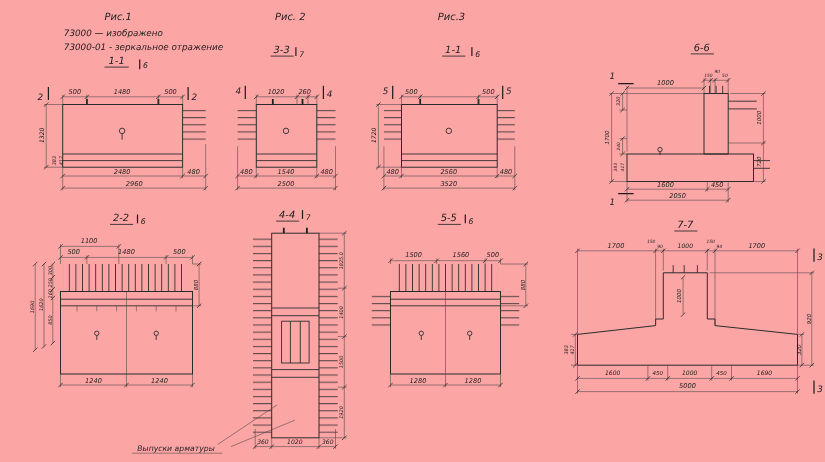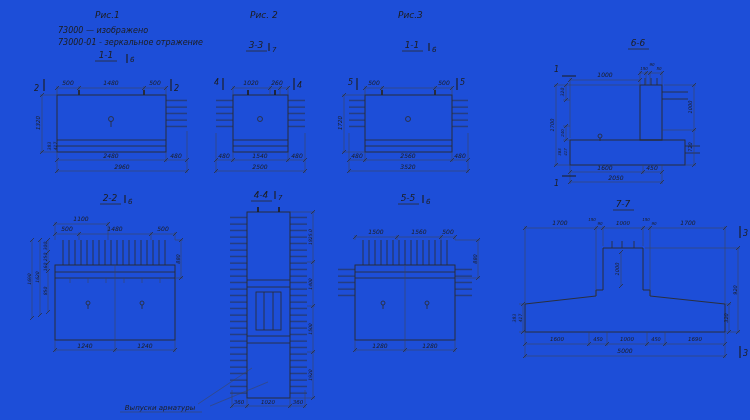--- a/index.html
+++ b/index.html
@@ -1,16 +1,16 @@
 <!DOCTYPE html>
 <html><head>
 <meta charset="utf-8">
 <style>
   html,body{margin:0;padding:0}
-  .page{position:relative;width:750px;height:420px;background:#1d4ed8;overflow:hidden;
+  .page{position:relative;width:750px;height:420px;background:#fca5a5;overflow:hidden;
         font-family:"DejaVu Sans",sans-serif}
   svg{position:absolute;left:0;top:0}
   .fig{fill:none;stroke:#2b2b2b;stroke-width:.9}
   .ln{fill:none;stroke:#2b2b2b;stroke-width:.8}
   .thin{fill:none;stroke:#444;stroke-width:.5}
   .tick{fill:none;stroke:#2b2b2b;stroke-width:.7}
   .thk{fill:none;stroke:#1c1c1c;stroke-width:1.6}
   .cut{fill:none;stroke:#1c1c1c;stroke-width:1.1}
   text{fill:#1d1d1d;font-family:"DejaVu Sans",sans-serif;font-style:italic}
   .t9{font-size:9px}.t8{font-size:8px}.t7{font-size:7px}.t6{font-size:6px}

